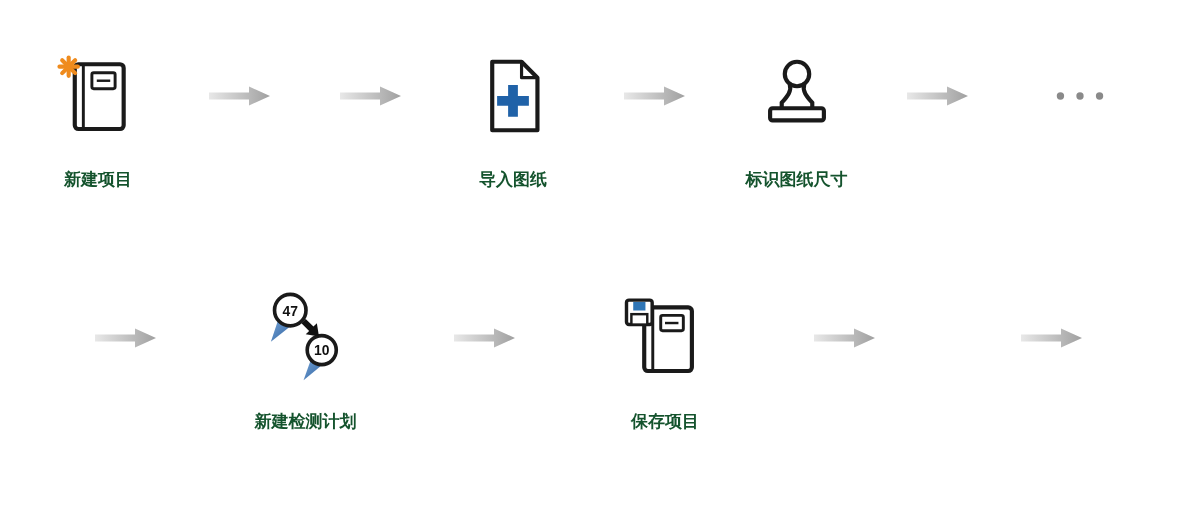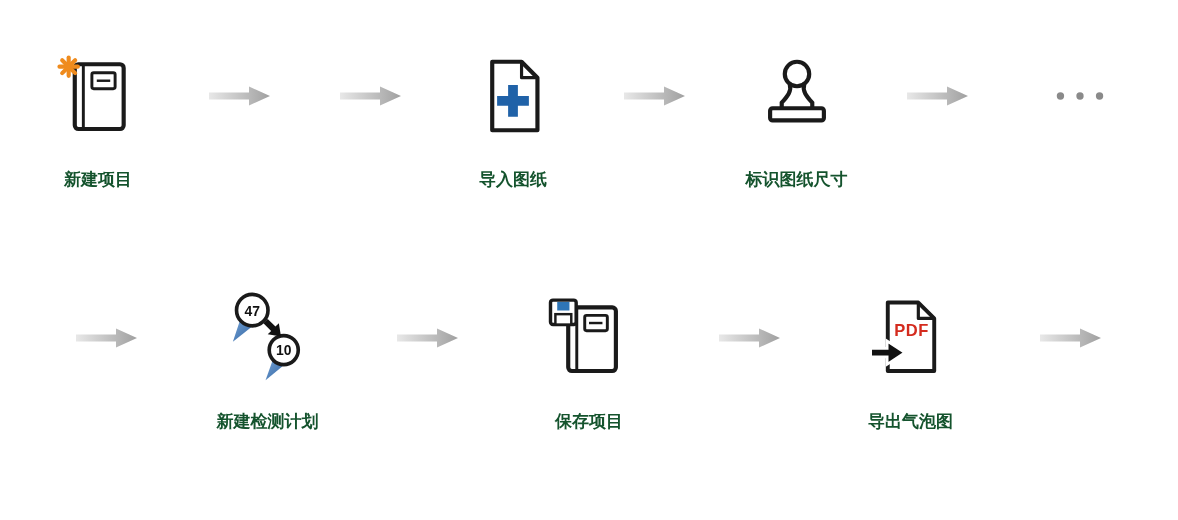--- a/index.html
+++ b/index.html
@@ -178,31 +178,20 @@
       </div>
       <div class="step-label">保存项目</div>
     </div>
 
     <div class="arrow-cell">
       <svg width="66" height="24" viewBox="0 0 66 24">
           <path d="M2,8.5 H42 V2.5 L63,12 L42,21.5 V15.5 H2 Z" fill="url(#arrowGrad)"></path>
         </svg>
     </div>
 
-    <div class="step">
-      <div class="icon-box">
-        <svg viewBox="0 0 72 72" width="88" height="88">
-          <path d="M17,7 H42 L55,20 V63 H17 Z" fill="#fff" stroke="#1a1a1a" stroke-width="3.2" stroke-linejoin="round"></path>
-          <path d="M42,7 V20 H55" fill="none" stroke="#1a1a1a" stroke-width="2.6" stroke-linejoin="round"></path>
-          <text x="36.5" y="34" class="pdf-text">PDF</text>
-          <path d="M3,44.5 H16.5 V38.5 L31,48 L16.5,57.5 V51.5 H3 Z" fill="#111" stroke="#fff" stroke-width="2.2"></path>
-        </svg>
-      </div>
-      <div class="step-label">导出气泡图</div>
-    </div>
 
     <div class="arrow-cell">
       <svg width="66" height="24" viewBox="0 0 66 24">
           <path d="M2,8.5 H42 V2.5 L63,12 L42,21.5 V15.5 H2 Z" fill="url(#arrowGrad)"></path>
         </svg>
     </div>
 
 
   </div>
 </div>

